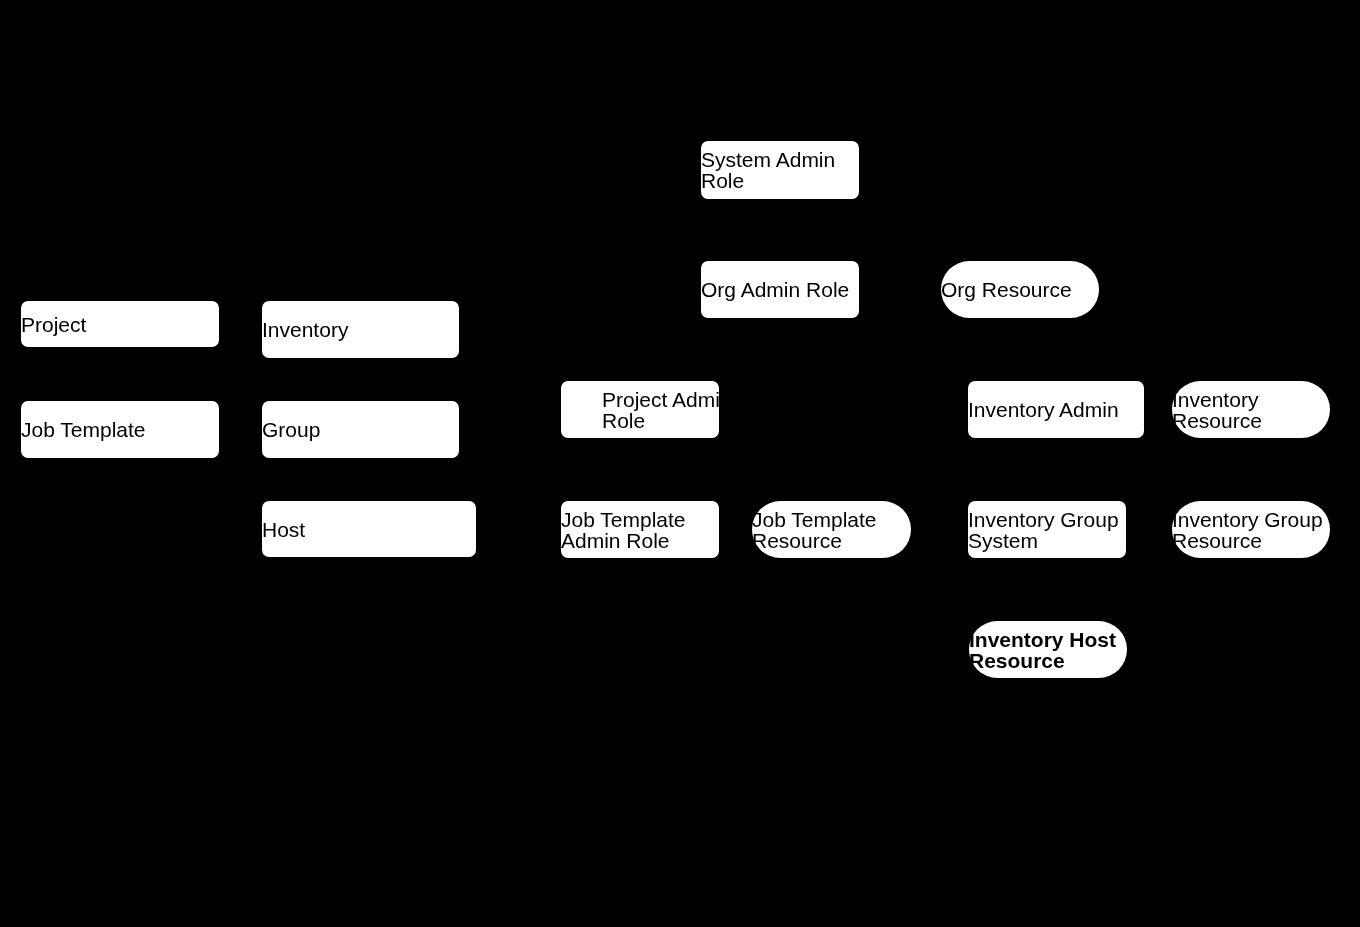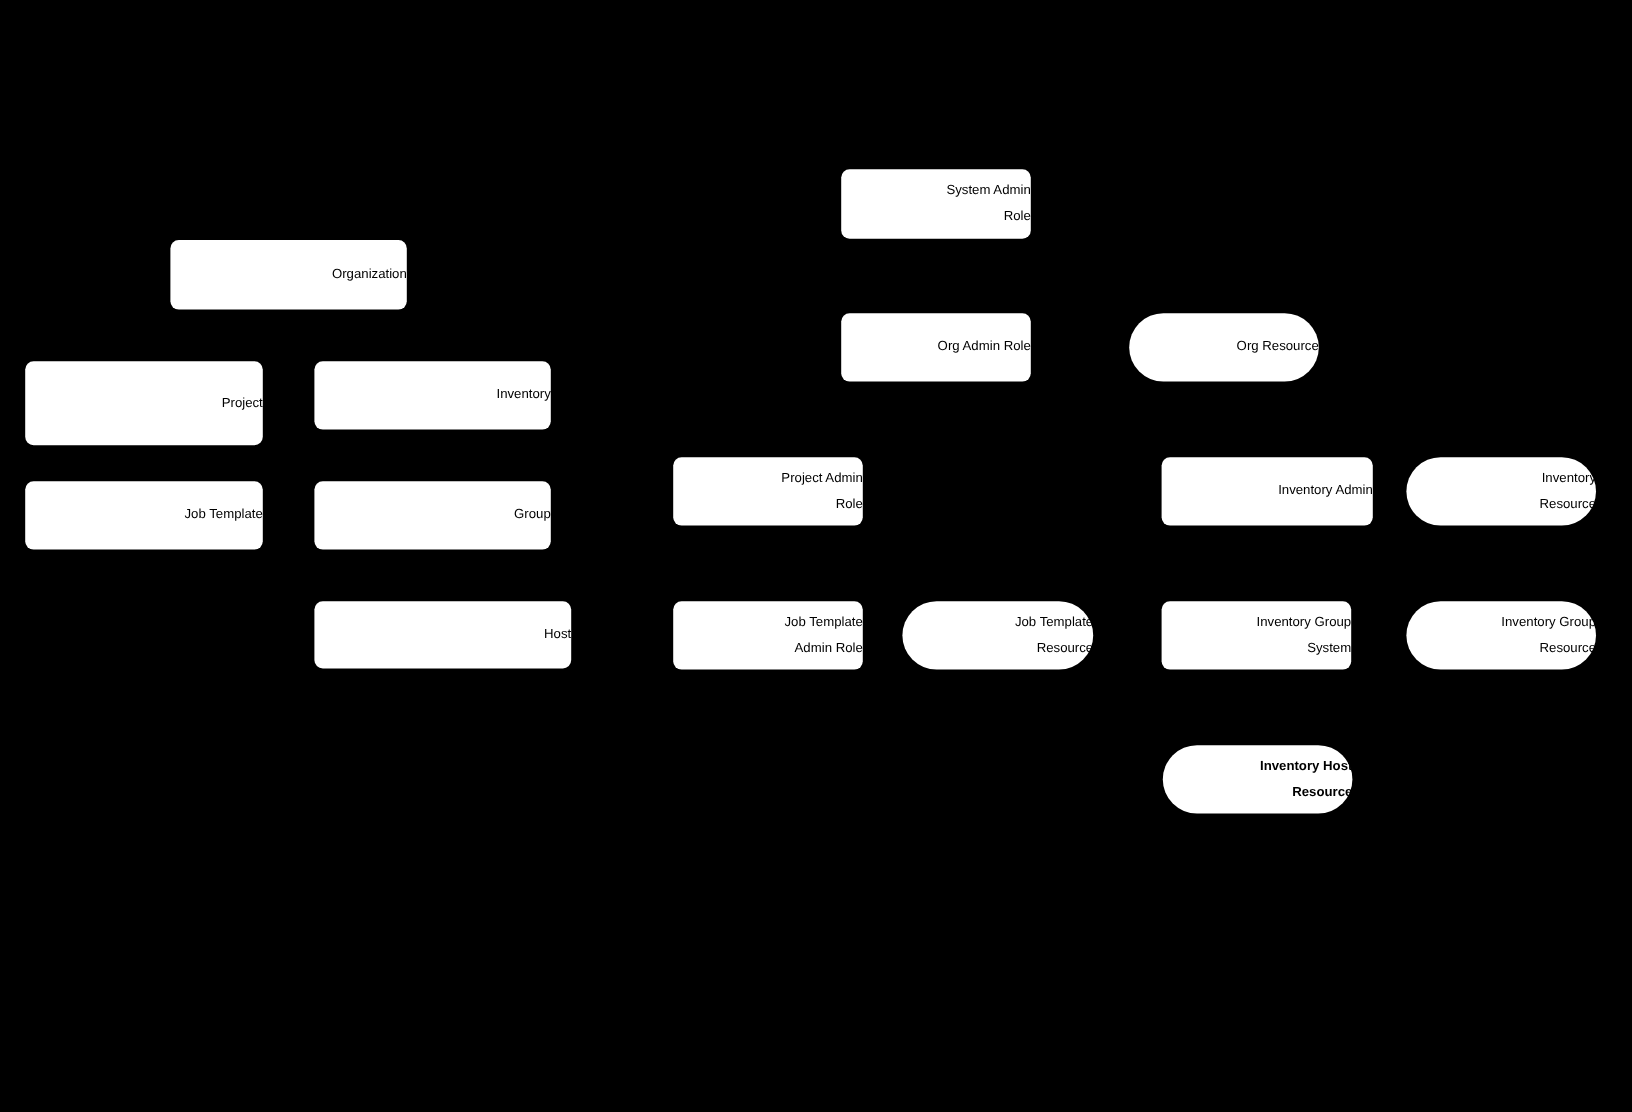--- a/index.html
+++ b/index.html
@@ -14,47 +14,44 @@
     background: #000000;
     overflow: hidden;
     font-family: "Liberation Sans", "DejaVu Sans", sans-serif;
   }
   .node {
     position: absolute;
     background: #ffffff;
     color: #000000;
     display: flex;
     flex-direction: column;
-    align-items: flex-end;
+    align-items: flex-start;
     justify-content: center;
     text-align: center;
-    font-size: 11px;
+    font-size: 21px;
     line-height: 21px;
     box-sizing: border-box;
   }
   .rect {
     border-radius: 7px;
   }
   .pill {
     border-radius: 28.5px;
   }
   .line {
     white-space: nowrap;
   }
 </style>
 </head>
 <body>
 
 <div id="canvas">
 
-  <div class="node rect" style="left:142px; top:200px; width:197px; height:58px;">
-    <div class="line">Organization</div>
-  </div>
 
-  <div class="node rect" style="left:21px; top:301px; width:198px; height:70px;">
+  <div class="node rect" style="left:21px; top:301px; width:198px; height:46px;">
     <div class="line">Project</div>
   </div>
 
   <div class="node rect" style="left:262px; top:301px; width:197px; height:57px;">
     <div class="line">Inventory</div>
   </div>
 
   <div class="node rect" style="left:21px; top:401px; width:198px; height:57px;">
     <div class="line">Job Template</div>
   </div>

